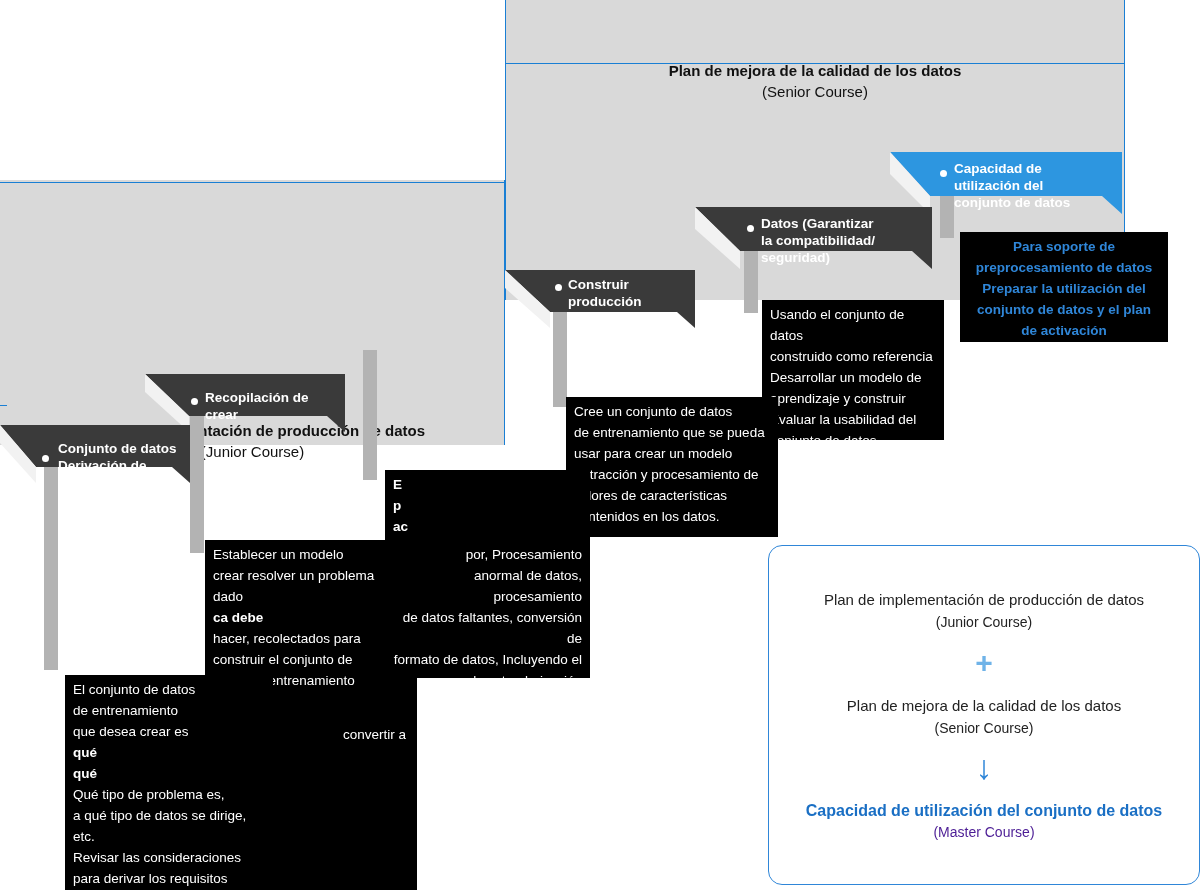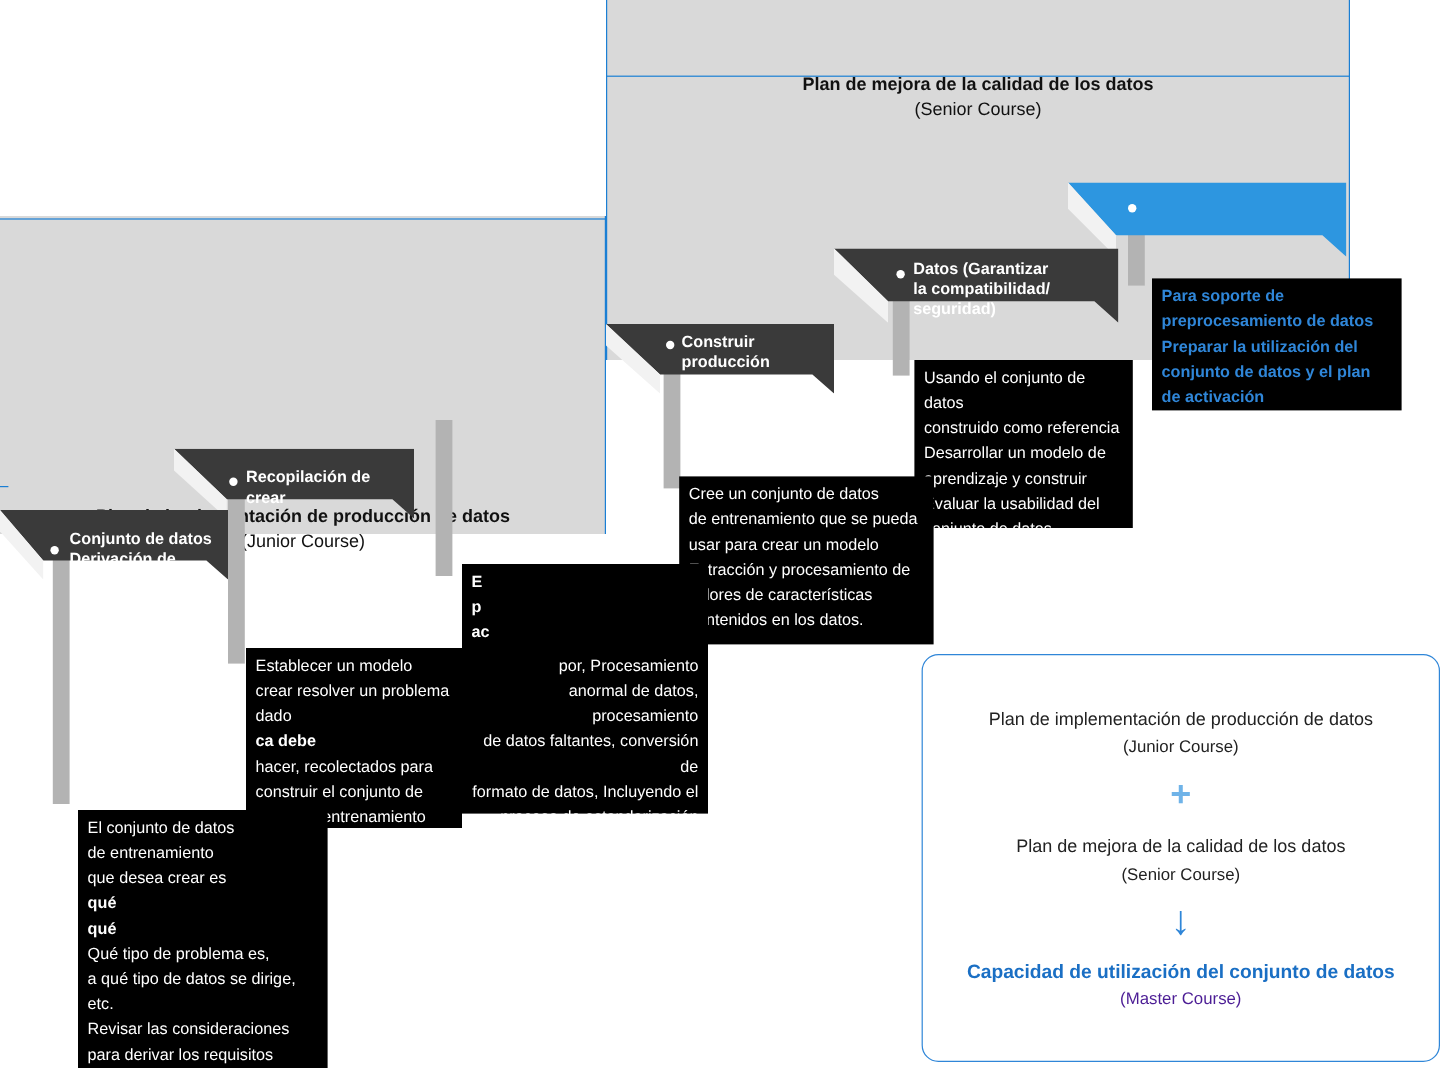--- a/index.html
+++ b/index.html
@@ -74,20 +74,25 @@
   <div class="stem" style="left:744px;top:228px;height:85px;"></div>
   <div class="stem" style="left:940px;top:168px;height:70px;"></div>
 
   <div class="ribbon" style="left:890px;top:152px;width:232px;height:62px;">
     <svg width="232" height="62" viewBox="0 0 232 62">
       <polygon points="0,0 232,0 232,62 212,44 40,44" fill="#2d96e0"></polygon>
       <polygon points="0,0 40,44 40,62 0,22" fill="#f2f2f2"></polygon>
       <polygon points="40,44 212,44 232,62 40,62" fill="#1a7ec4" opacity="0.0"></polygon>
     </svg>
     <span class="dot" style="left:940px;left:50px;top:18px;"></span>
+    <div class="rb-label" style="left:64px;top:8px;">
+      <span>Capacidad de</span><br>
+      <span>utilización del</span><br>
+      <span>conjunto de datos</span>
+    </div>
   </div>
 
   <div class="ribbon" style="left:695px;top:207px;width:237px;height:62px;">
     <svg width="237" height="62" viewBox="0 0 237 62">
       <polygon points="0,0 237,0 237,62 217,44 45,44" fill="#3a3a3a"></polygon>
       <polygon points="0,0 45,44 45,62 0,22" fill="#f2f2f2"></polygon>
     </svg>
     <span class="dot" style="left:52px;top:18px;"></span>
     <div class="rb-label" style="left:66px;top:8px;">
       <span>Datos (Garantizar</span><br>
@@ -127,21 +132,21 @@
       <polygon points="0,0 36,42 36,58 0,18" fill="#f2f2f2"></polygon>
     </svg>
     <span class="dot" style="left:42px;top:30px;"></span>
     <div class="rb-label" style="left:58px;top:15px;">
       <span>Conjunto de datos</span><br>
       <span>Derivación de</span><br>
       <span>requisitos</span>
     </div>
   </div>
 
-  <div class="blk" style="left:960px;top:232px;width:208px;height:110px;padding:4px 8px;">
+  <div class="blk" style="left:960px;top:232px;width:208px;height:110px;padding:4px 8px;text-align:center;">
     <span class="hl">Para soporte de</span><br>
     <span class="hl">preprocesamiento de datos</span><br>
     <span class="hl">Preparar la utilización del</span><br>
     <span class="hl">conjunto de datos y el plan</span><br>
     <span class="hl">de activación</span>
   </div>
 
   <div class="blk" style="left:762px;top:300px;width:182px;height:140px;padding:4px 8px;">
     <span>Usando el conjunto de datos</span><br>
     <span>construido como referencia</span><br>
@@ -165,20 +170,24 @@
     <b>p</b><br>
     <b>ac</b>
   </div>
   <div class="blk" style="left:385px;top:540px;width:205px;height:138px;padding:4px 8px;text-align:right;">
     <span>por, Procesamiento</span><br>
     <span>anormal de datos, procesamiento</span><br>
     <span>de datos faltantes, conversión de</span><br>
     <span>formato de datos, Incluyendo el</span><br>
     <span>proceso de estandarización</span><br>
     <span>(normalización) de datos, etc.</span>
+  </div>
+  <div class="blk" style="left:273px;top:678px;width:144px;height:212px;padding:4px 8px;">
+    <span style="display:block;height:42px;"></span>
+    <span style="margin-left:62px;">convertir a</span>
   </div>
 
   <div class="blk" style="left:205px;top:540px;width:180px;height:150px;padding:4px 8px;">
     <span>Establecer un modelo</span><br>
     <span>crear resolver un problema</span><br>
     <span>dado</span><br>
     <b>ca                 debe</b><br>
     <span>hacer, recolectados para</span><br>
     <span>construir el conjunto de</span><br>
     <span>datos de entrenamiento</span>

